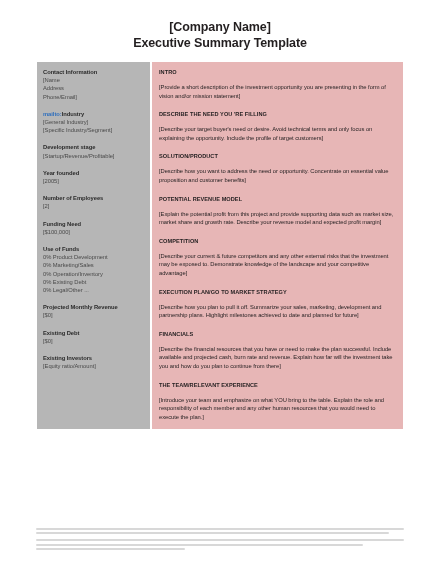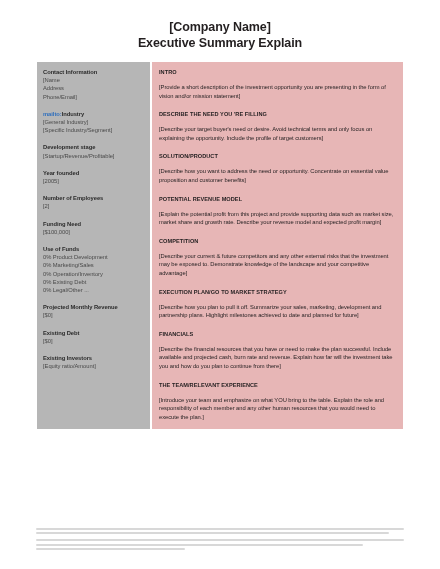--- a/index.html
+++ b/index.html
@@ -131,21 +131,21 @@
   .footer-line.short { width: 40%; }
   .footer-gap { height: 3px; }
 </style>
 </head>
 <body>
 
 <div class="page">
 
   <div class="title-block">
     <div class="title-line1">[Company Name]</div>
-    <div class="title-line2">Executive Summary Explain</div>
+    <div class="title-line2">Executive Summary Template</div>
   </div>
 
   <div class="doc-table">
 
     <div class="col-left">
 
       <div class="lblock">
         <div class="lbl">Contact Information</div>
         <div class="lval">[Name<br>Address<br>Phone/Email]</div>
       </div>

